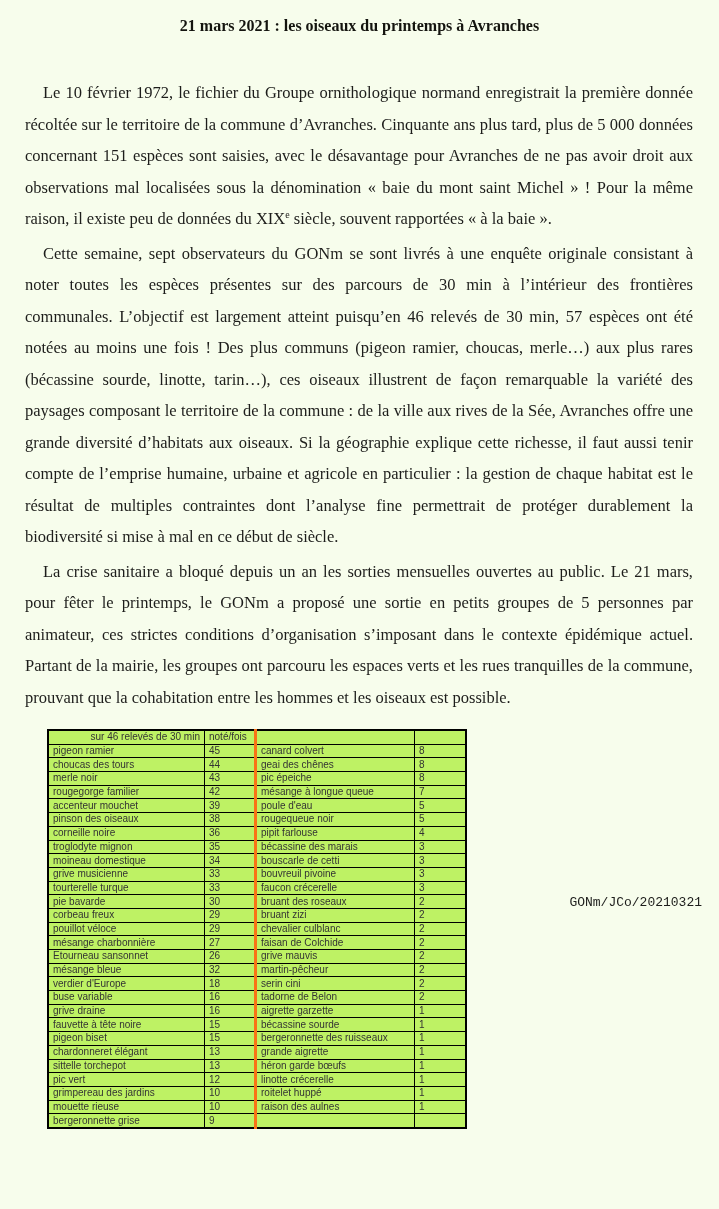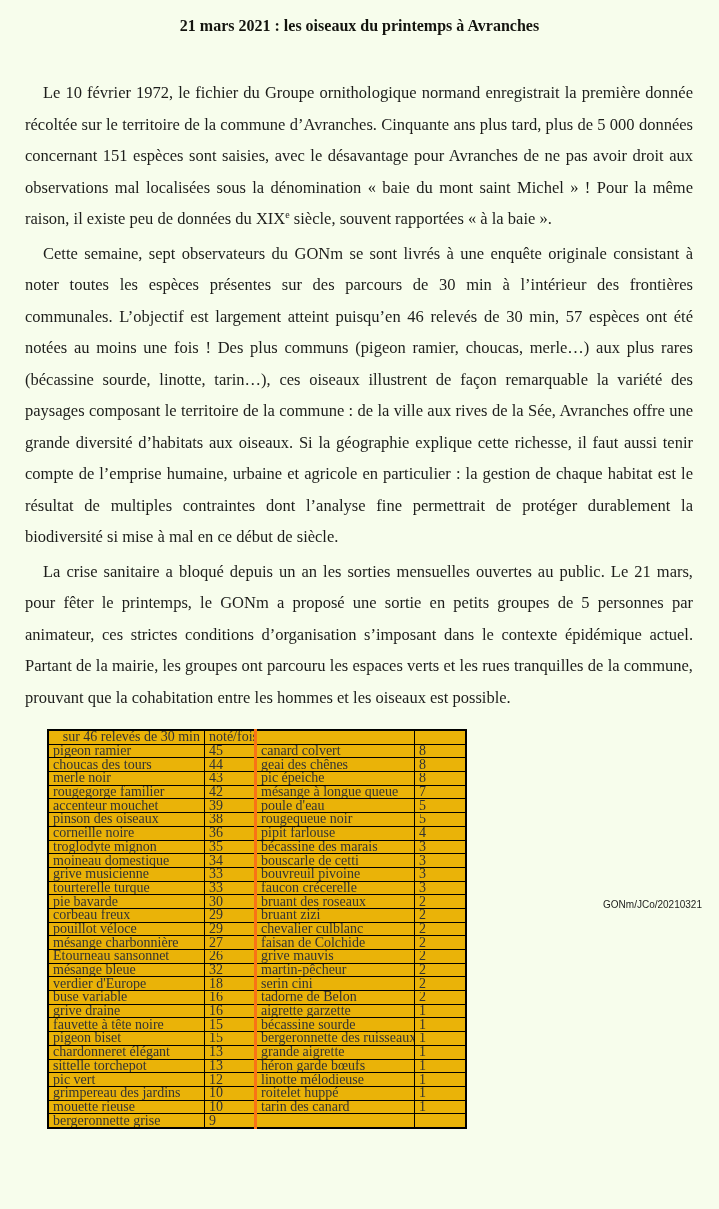--- a/index.html
+++ b/index.html
@@ -40,25 +40,25 @@
   }
   .body-text sup {
     font-size: 10px;
     line-height: 0;
   }
   table.bird-table {
     border-collapse: collapse;
     table-layout: fixed;
     width: 379px;
     margin: 3px 0 0 47px;
-    font-family: Liberation Serif, serif;
-    font-size: 14px;
+    font-family: Liberation Sans, sans-serif;
+    font-size: 10px;
     color: #333333;
     border: 2px solid #000000;
-    background: #eab308;
+    background: #bef264;
   }
   table.bird-table th, table.bird-table td {
     border: 1px solid #000000;
     padding: 0 4px;
     height: 12.7px;
     line-height: 12px;
     font-weight: normal;
     white-space: nowrap;
     overflow: hidden;
     text-align: left;
@@ -66,22 +66,22 @@
   table.bird-table .c1 { width: 147px; }
   table.bird-table .c2 { width: 41px; }
   table.bird-table .c3 { width: 149px; border-left: 3px solid #f97316; }
   table.bird-table .c4 { width: 42px; }
   table.bird-table th.c1 { text-align: right; }
   table.bird-table td.num { text-align: left; border-radius: 6px; }
   .doc-footer {
     position: absolute;
     right: 17px;
     bottom: 0px;
-    font-size: 10px;
-    font-family: Liberation Sans, sans-serif;
+    font-size: 13px;
+    font-family: Liberation Mono, monospace;
     color: #1d1d1b;
   }
 </style>
 </head>
 <body>
 
 <div class="page">
 
   <h1 class="doc-title">21 mars 2021 : les oiseaux du printemps à Avranches</h1>
 
@@ -241,33 +241,33 @@
         </tr>
         <tr>
           <td class="c1">sittelle torchepot</td>
           <td class="c2 num">13</td>
           <td class="c3">héron garde bœufs</td>
           <td class="c4 num">1</td>
         </tr>
         <tr>
           <td class="c1">pic vert</td>
           <td class="c2 num">12</td>
-          <td class="c3">linotte mélodieuse</td>
+          <td class="c3">linotte crécerelle</td>
           <td class="c4 num">1</td>
         </tr>
         <tr>
           <td class="c1">grimpereau des jardins</td>
           <td class="c2 num">10</td>
           <td class="c3">roitelet huppé</td>
           <td class="c4 num">1</td>
         </tr>
         <tr>
           <td class="c1">mouette rieuse</td>
           <td class="c2 num">10</td>
-          <td class="c3">tarin des canard</td>
+          <td class="c3">raison des aulnes</td>
           <td class="c4 num">1</td>
         </tr>
         <tr>
           <td class="c1">bergeronnette grise</td>
           <td class="c2 num">9</td>
           <td class="c3"></td>
           <td class="c4 num"></td>
         </tr>
       </tbody>
   </table>

